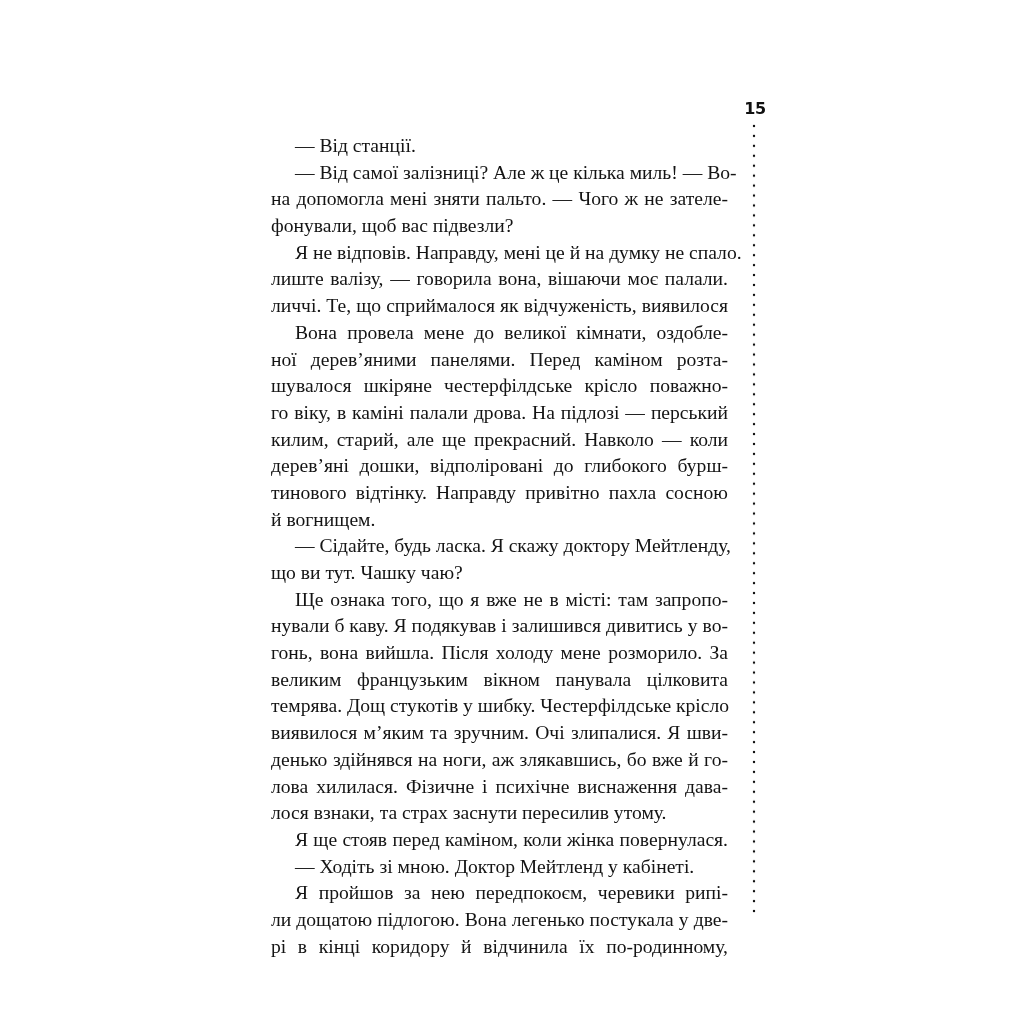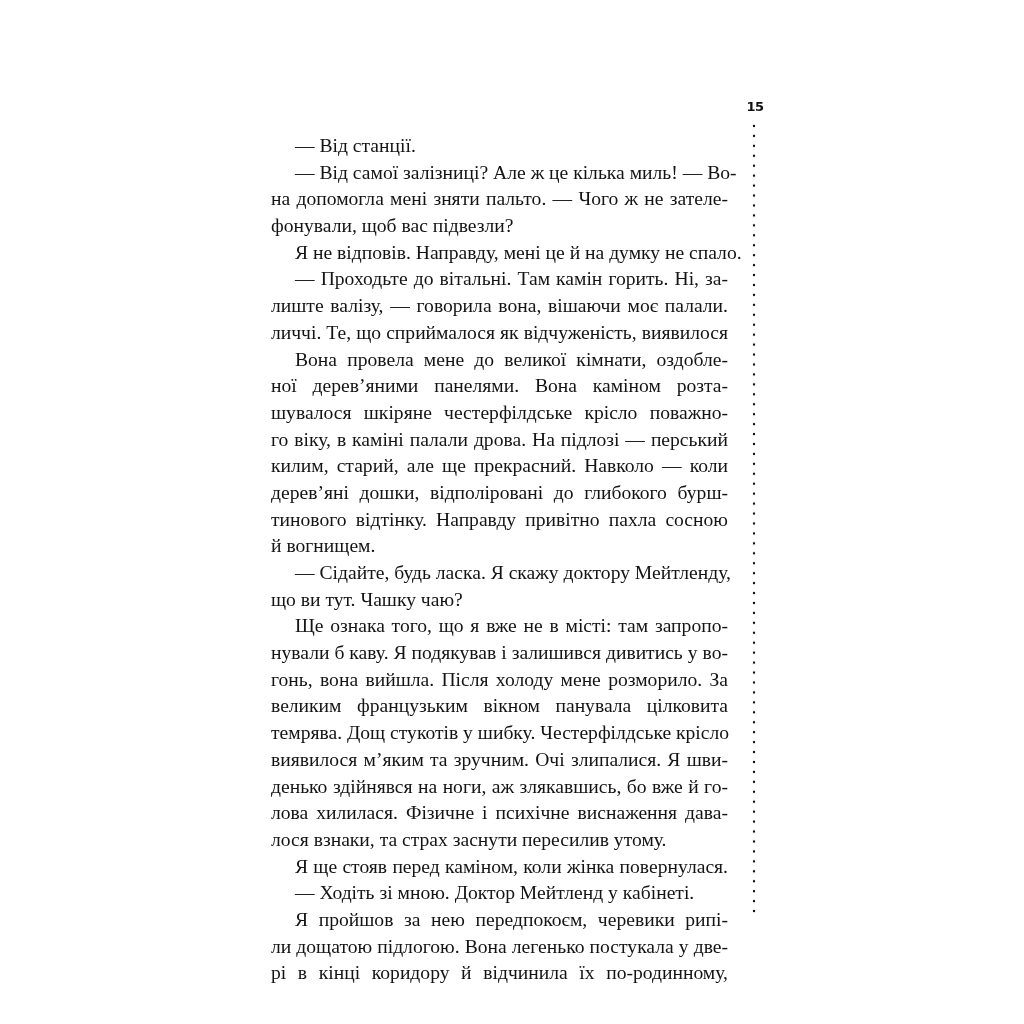--- a/index.html
+++ b/index.html
@@ -1,19 +1,19 @@
 <!DOCTYPE html>
 <html><head>
 <meta charset="utf-8">
 <style>
   html, body { margin: 0; padding: 0; background: #ffffff; }
   body { width: 1024px; height: 1024px; position: relative; overflow: hidden; }
   .page-number {
     position: absolute; left: 744px; top: 99px; width: 22px; text-align: center;
-    font-family: "DejaVu Sans", sans-serif; font-weight: bold; font-size: 13px;
+    font-family: "DejaVu Sans", sans-serif; font-weight: bold; font-size: 16px;
     color: #111; letter-spacing: -0.5px;
   }
   .dotted-rule {
     position: absolute; left: 752px; top: 121px; width: 4px; height: 796px;
     background-image: radial-gradient(circle, #111 1.3px, transparent 1.6px);
     background-size: 4px 9.95px; background-repeat: repeat-y;
   }
   .text-block {
     position: absolute; left: 271px; top: 133px; width: 457px;
     font-family: "Liberation Serif", serif; font-size: 19.6px; line-height: 26.7px;
@@ -28,25 +28,24 @@
 
 <div class="page-number">15</div>
 <div class="dotted-rule"></div>
 
 <div class="text-block" id="text-block">
     <span class="line indent last">— Від станції.</span>
     <span class="line indent">— Від самої залізниці? Але ж це кілька миль! — Во-</span>
     <span class="line">на допомогла мені зняти пальто. — Чого ж не зателе-</span>
     <span class="line last">фонували, щоб вас підвезли?</span>
     <span class="line indent">Я не відповів. Направду, мені це й на думку не спало.</span>
-    <span class="line indent">— Проходьте до вітальні. Там камін горить. Ні, за-</span>
     <span class="line">лиште валізу, — говорила вона, вішаючи моє палали.</span>
     <span class="line">личчі. Те, що сприймалося як відчуженість, виявилося</span>
     <span class="line indent">Вона провела мене до великої кімнати, оздобле-</span>
-    <span class="line">ної дерев’яними панелями. Вона каміном розта-</span>
+    <span class="line">ної дерев’яними панелями. Перед каміном розта-</span>
     <span class="line">шувалося шкіряне честерфілдське крісло поважно-</span>
     <span class="line">го віку, в каміні палали дрова. На підлозі — перський</span>
     <span class="line">килим, старий, але ще прекрасний. Навколо — коли</span>
     <span class="line">дерев’яні дошки, відполіровані до глибокого бурш-</span>
     <span class="line">тинового відтінку. Направду привітно пахла сосною</span>
     <span class="line last">й вогнищем.</span>
     <span class="line indent">— Сідайте, будь ласка. Я скажу доктору Мейтленду,</span>
     <span class="line last">що ви тут. Чашку чаю?</span>
     <span class="line indent">Ще ознака того, що я вже не в місті: там запропо-</span>
     <span class="line">нували б каву. Я подякував і залишився дивитись у во-</span>

